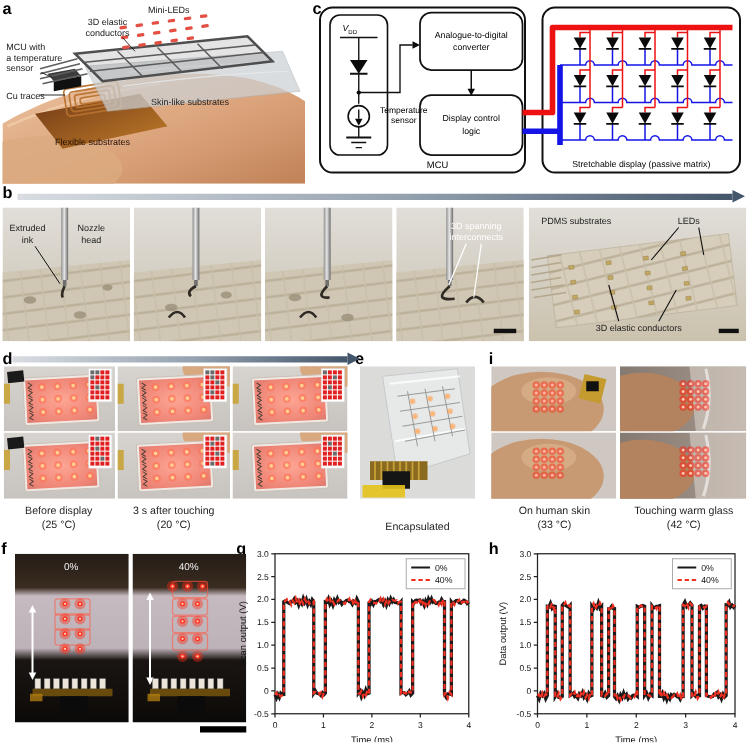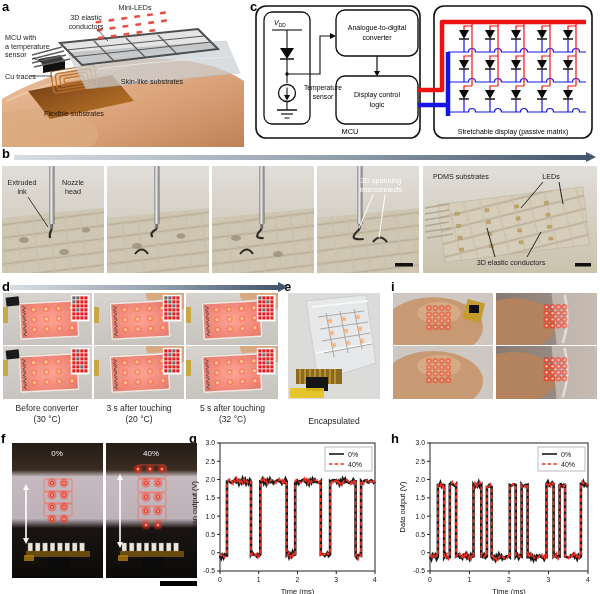--- a/index.html
+++ b/index.html
@@ -730,30 +730,26 @@
           <rect x="84.3" y="19.3" width="3.2" height="3.2" fill="#e02020"></rect>
           <rect x="72.3" y="23.3" width="3.2" height="3.2" fill="#e02020"></rect>
           <rect x="76.3" y="23.3" width="3.2" height="3.2" fill="#e02020"></rect>
           <rect x="80.3" y="23.3" width="3.2" height="3.2" fill="#e02020"></rect>
           <rect x="84.3" y="23.3" width="3.2" height="3.2" fill="#e02020"></rect>
         </svg>
       </div>
     </div>
 
   <div class="cap" style="left:2px;top:403px;width:90px">
-    <div>Before converter</div>
-      <div>(30 °C)</div>
+    <div>Before display</div>
+      <div>(25 °C)</div>
   </div>
   <div class="cap" style="left:94px;top:403px;width:90px">
     <div>3 s after touching</div>
       <div>(20 °C)</div>
-  </div>
-  <div class="cap" style="left:187px;top:403px;width:91px">
-    <div>5 s after touching</div>
-      <div>(32 °C)</div>
   </div>
 
   <svg class="abs" style="left:288px;top:293px" width="92" height="106" viewBox="0 0 92 106">
     <rect width="92" height="106" fill="#dbdbd9"></rect>
     <polygon points="18,8 78,2 88,70 30,88" fill="#e9ebec" opacity="0.85" stroke="#c2c6c8" stroke-width="0.8"></polygon>
     <path d="M24,14 L80,8 M28,60 L84,50" stroke="#ffffff" stroke-width="1.5" opacity="0.8" fill="none"></path>
     <g stroke="#9a9a98" stroke-width="0.8" fill="none">
       <path d="M30,24 L76,18 M32,36 L80,29 M34,48 L82,40 M36,60 L84,51"></path>
       <path d="M38,20 L46,64 M52,18 L60,60 M66,16 L74,56"></path>
     </g>
@@ -941,20 +937,28 @@
           <circle cx="50.5" cy="32.6" r="1.2" fill="#ffc2b0"></circle>
           <circle cx="56.5" cy="32.6" r="3" fill="#ff1d0e" opacity="0.5"></circle>
           <circle cx="56.5" cy="32.6" r="1.2" fill="#ffc2b0"></circle>
           <circle cx="62.5" cy="32.6" r="3" fill="#ff1d0e" opacity="0.5"></circle>
           <circle cx="62.5" cy="32.6" r="1.2" fill="#ffc2b0"></circle>
           <circle cx="68.5" cy="32.6" r="3" fill="#ff1d0e" opacity="0.5"></circle>
           <circle cx="68.5" cy="32.6" r="1.2" fill="#ffc2b0"></circle>
         </svg>
       </div>
     </div>
+  <div class="cap" style="left:394px;top:403px;width:99px">
+    <div>On human skin</div>
+      <div>(33 °C)</div>
+  </div>
+  <div class="cap" style="left:497px;top:403px;width:100px">
+    <div>Touching warm glass</div>
+      <div>(42 °C)</div>
+  </div>
 
   <div id="panel-f-photos">
       <div style="position: absolute; left: 12px; top: 443px; width: 91px; height: 135px;">
         <svg viewBox="0 0 91 135" width="100%" height="100%">
           <rect width="91" height="135" fill="url(#gF)"></rect>
           <rect x="32" y="36" width="28" height="13" rx="2" stroke="#ff5a45" stroke-width="1" fill="none" opacity="0.6"></rect>
           <rect x="32" y="48" width="28" height="13" rx="2" stroke="#ff5a45" stroke-width="1" fill="none" opacity="0.6"></rect>
           <rect x="32" y="60" width="28" height="13" rx="2" stroke="#ff5a45" stroke-width="1" fill="none" opacity="0.6"></rect>
           <circle cx="40" cy="40" r="4.5" fill="#ff2a14" opacity="0.4"></circle>
           <circle cx="40" cy="40" r="2" fill="#ff3520"></circle>

